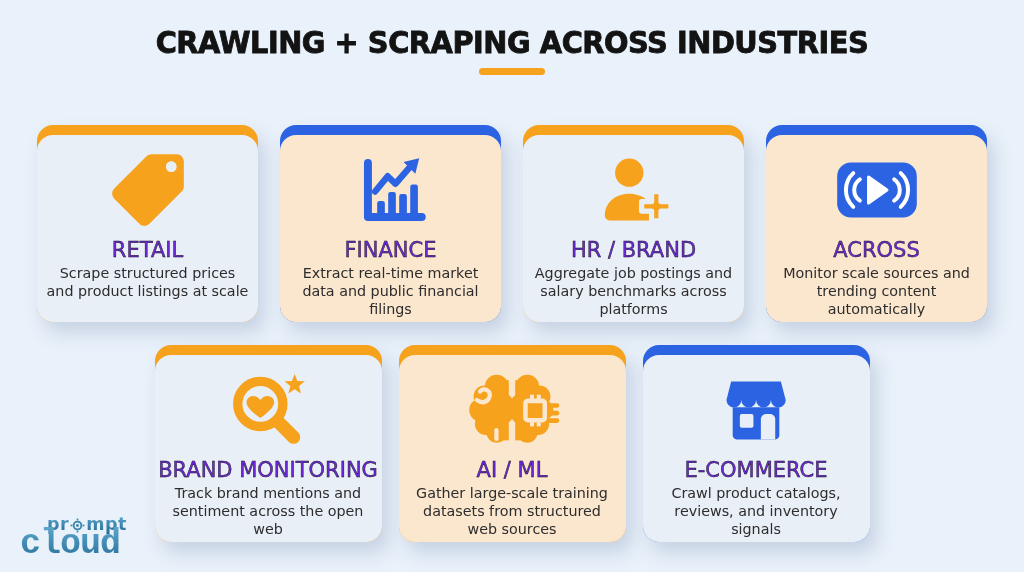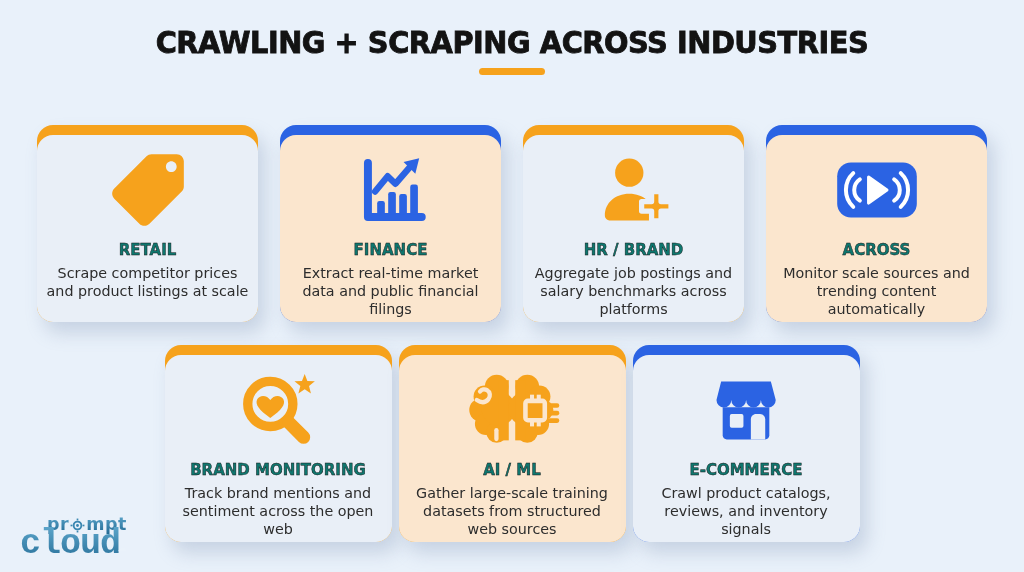--- a/index.html
+++ b/index.html
@@ -23,21 +23,21 @@
     -webkit-text-stroke: 0.9px #131313;
   }
   .title-underline {
     width: 66px; height: 7px;
     border-radius: 4px;
     background: #F6A21C;
     margin: 8px auto 0;
   }
   .row { display: flex; justify-content: center; }
   .row-1 { gap: 22px; margin-top: 50px; }
-  .row-2 { gap: 7px; margin-top: 23px; }
+  .row-2 { gap: 17px; margin-top: 23px; }
   .card {
     width: 221px; height: 197px;
     border-radius: 16px;
     position: relative;
     box-shadow: 7px 11px 18px rgba(122,144,176,0.30);
   }
   .row-2 .card { width: 227px; }
   .card.cap-orange { background: #F6A21C; }
   .card.cap-blue   { background: #2B63E3; }
   .card-body {
@@ -48,24 +48,24 @@
   }
   .card.body-light { --body: #E9EFF7; }
   .card.body-peach { --body: #FBE6CE; }
   .card .card-body { background: var(--body); }
   .icon-box {
     height: 88px; margin-top: 11px;
     display: flex; align-items: center; justify-content: center;
   }
   .card-title {
     margin: 5px 0 3px;
-    font-size: 15px;
+    font-size: 21px;
     line-height: 23px;
-    font-weight: bold;
-    color: #0f766e;
+    font-weight: normal;
+    color: #6d28d9;
     -webkit-text-stroke: 0.45px #161616;
   }
   .card-desc {
     margin: 0; padding: 0 8px;
     font-size: 14.3px;
     line-height: 1.25;
     color: #2D2D2D;
   }
   
   .logo { position: absolute; left: 20px; bottom: 10px; }
@@ -102,21 +102,21 @@
   <div class="card cap-orange body-light">
     <div class="card-body">
       <div class="icon-box">
         <svg width="90" height="86" viewBox="0 0 32 32">
           <g transform="scale(1.3333) translate(24,0) scale(-1,1)">
             <path fill="#F6A21C" fill-rule="evenodd" d="M21.41 11.58l-9-9C12.05 2.22 11.55 2 11 2H4c-1.1 0-2 .9-2 2v7c0 .55.22 1.05.59 1.42l9 9c.36.36.86.58 1.41.58s1.05-.22 1.41-.59l7-7c.37-.36.59-.86.59-1.41s-.22-1.06-.59-1.42zM5.5 7C4.67 7 4 6.33 4 5.5S4.67 4 5.5 4 7 4.67 7 5.5 6.33 7 5.5 7z"></path>
           </g>
         </svg>
       </div>
       <h3 class="card-title">RETAIL</h3>
-      <p class="card-desc">Scrape competitor prices and product listings at scale</p>
+      <p class="card-desc">Scrape structured prices and product listings at scale</p>
     </div>
   </div>
 
   <div class="card cap-blue body-peach">
     <div class="card-body">
       <div class="icon-box">
         <svg width="82" height="84" viewBox="0 0 32 32">
           <path d="M7 5.5 V26.5 H28" fill="none" stroke="#2B63E3" stroke-width="3.1" stroke-linecap="round" stroke-linejoin="round"></path>
           <g fill="#2B63E3">
             <rect x="10.6" y="20.3" width="3" height="5.3" rx="0.9"></rect>

